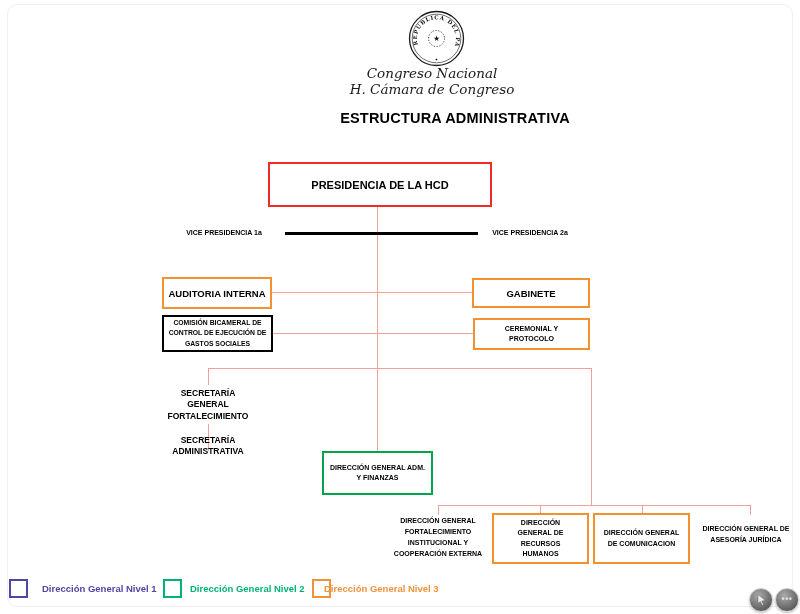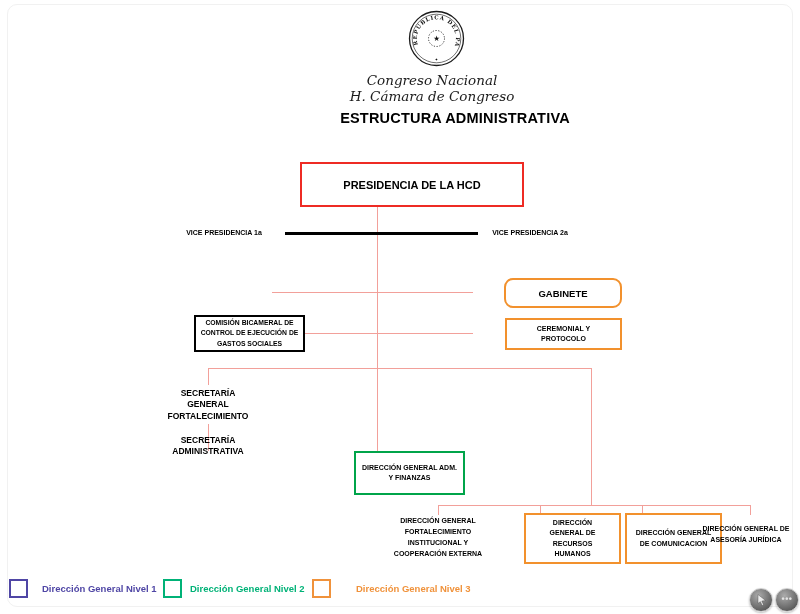--- a/index.html
+++ b/index.html
@@ -6,36 +6,36 @@
   .slide{
     position:relative;width:800px;height:614px;background:#ffffff;
     font-family:"Liberation Sans",sans-serif;overflow:hidden;
   }
   .frame{position:absolute;left:7px;top:4px;right:7px;bottom:7px;
     border:1px solid #f1f1f1;border-radius:10px;pointer-events:none;}
 
   
   .seal{position:absolute;left:408px;top:10px;width:57px;height:57px;}
   .script-line{position:absolute;text-align:center;color:#1c1c1c;
-    font-family:"DejaVu Serif",serif;font-style:italic;margin-top:7px;}
+    font-family:"DejaVu Serif",serif;font-style:italic;}
   .script1{left:347px;top:65px;width:170px;font-size:13.5px;}
   .script2{left:335px;top:81px;width:194px;font-size:13.5px;}
   .page-title{position:absolute;left:300px;top:110px;width:310px;text-align:center;
     font-size:14.5px;font-weight:bold;color:#000;letter-spacing:.2px;}
 
   
   .node{position:absolute;background:#fff;display:flex;align-items:center;justify-content:center;
-    text-align:center;font-weight:bold;color:#000;box-sizing:border-box;margin-left:32px;}
+    text-align:center;font-weight:bold;color:#000;box-sizing:border-box;}
   .b-red{border:2px solid #ee2b24;}
   .b-orange{border:2px solid #f2912d;}
   .b-green{border:2px solid #00a44a;}
   .b-black{border:2px solid #000;}
   .presidencia{left:268px;top:162px;width:224px;height:45px;font-size:11px;}
   .auditoria{left:162px;top:277px;width:110px;height:32px;font-size:9.5px;}
-  .gabinete{left:472px;top:278px;width:118px;height:30px;font-size:9.5px;border-radius:9px;}
+  .gabinete{left:472px;top:278px;width:118px;height:30px;font-size:9.5px;}
   .comision{left:162px;top:315px;width:111px;height:37px;font-size:6.8px;line-height:1.5;padding:0 3px;}
   .ceremonial{left:473px;top:318px;width:117px;height:32px;font-size:7px;line-height:1.5;padding:0 22px;}
   .dg-finanzas{left:322px;top:451px;width:111px;height:44px;font-size:7px;line-height:1.5;padding:0 5px;}
   .dg-rrhh{left:492px;top:513px;width:97px;height:51px;font-size:7px;line-height:1.5;padding:0 9px;}
   .dg-comunicacion{left:593px;top:513px;width:97px;height:51px;font-size:7px;line-height:1.5;padding:0 6px;}
 
   
   .tnode{position:absolute;text-align:center;font-weight:bold;color:#000;}
   .vice1{left:174px;top:229px;width:100px;font-size:7px;}
   .vice2{left:480px;top:229px;width:100px;font-size:7px;}
@@ -62,21 +62,21 @@
   .v-drop4{left:750px;top:505px;width:1px;height:10px;}
 
   
   .legend-sq{position:absolute;top:579px;width:15px;height:15px;background:#fff;box-sizing:content-box;}
   .sq1{left:9px;border:2px solid #4f46a5;}
   .sq2{left:163px;border:2px solid #00b277;}
   .sq3{left:312px;border:2px solid #f0923b;}
   .legend-label{position:absolute;top:583px;font-size:9.5px;font-weight:bold;}
   .lb1{left:42px;color:#4f46a5;}
   .lb2{left:190px;color:#00b277;}
-  .lb3{left:356px;color:#f0923b;}
+  .lb3{left:324px;color:#f0923b;}
 
   
   .fab{position:absolute;top:588px;width:22px;height:22px;border-radius:50%;
     background:radial-gradient(circle at 38% 30%,#ababab,#5c5c5c 75%);
     border:1px solid #cdcdcd;display:flex;align-items:center;justify-content:center;
     box-shadow:0 1px 2px rgba(0,0,0,.25);cursor:pointer;}
   .fab-pointer{left:749px;}
   .fab-more{left:775px;}
   .dots{color:#e3e3e3;font-size:9px;letter-spacing:.5px;line-height:1;margin-top:-1px;font-weight:bold;}
 </style>
@@ -116,20 +116,23 @@
   <div class="line v-drop2"></div>
   <div class="line v-drop3"></div>
   <div class="line v-drop4"></div>
 
   <div class="node b-red presidencia">
     <span>PRESIDENCIA DE LA HCD</span>
   </div>
   <div class="tnode vice1">VICE PRESIDENCIA 1a</div>
   <div class="tnode vice2">VICE PRESIDENCIA 2a</div>
 
+  <div class="node b-orange auditoria">
+    <span>AUDITORIA INTERNA</span>
+  </div>
   <div class="node b-orange gabinete">
     <span>GABINETE</span>
   </div>
   <div class="node b-black comision">
     <span>COMISIÓN BICAMERAL DE CONTROL DE EJECUCIÓN DE GASTOS SOCIALES</span>
   </div>
   <div class="node b-orange ceremonial">
     <span>CEREMONIAL Y PROTOCOLO</span>
   </div>
 

